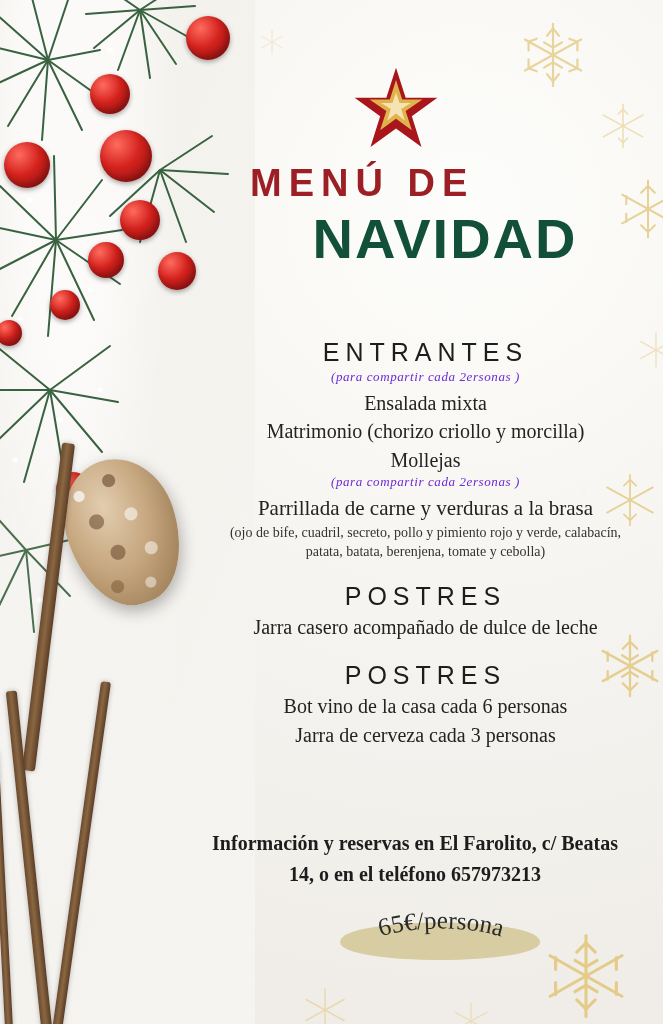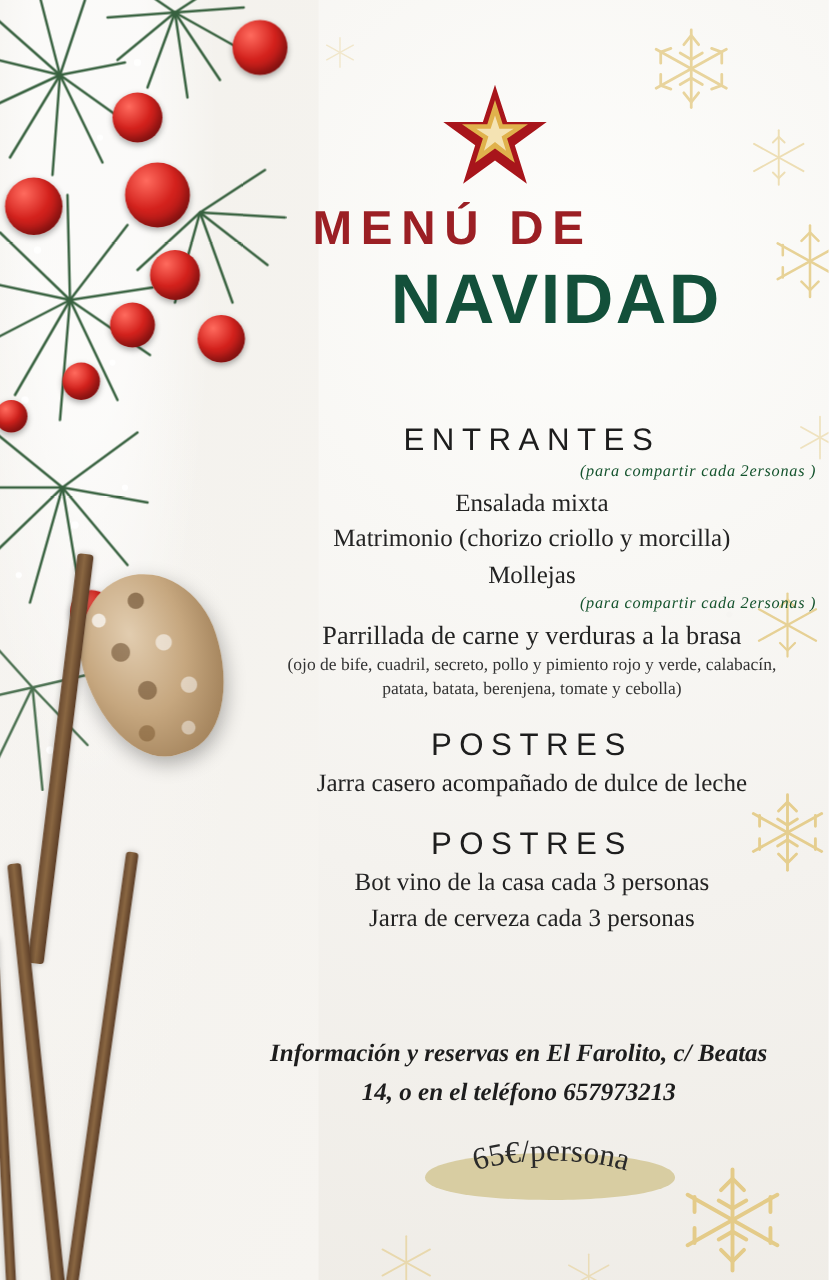--- a/index.html
+++ b/index.html
@@ -159,23 +159,22 @@
     font-size: 25px;
     letter-spacing: 6px;
     color: #1d1d1d;
     margin-top: 20px;
     margin-bottom: 2px;
   }
   .sec-note {
     font-size: 13px;
     font-style: italic;
     letter-spacing: .6px;
-    color: #14532d;
+    color: #6d28d9;
     margin-bottom: 4px;
-    text-align: right;
   }
   .item {
     font-size: 20px;
     line-height: 1.42;
     color: #232323;
   }
   .item.big {
     font-size: 21px;
   }
   .sub {
@@ -188,21 +187,20 @@
   .info {
     position: absolute;
     left: 180px;
     top: 828px;
     width: 470px;
     text-align: center;
     font-size: 20px;
     line-height: 1.55;
     color: #1d1d1d;
     font-weight: bold;
-    font-style: italic;
   }
 
   .price-badge {
     position: absolute;
     left: 330px;
     top: 908px;
     width: 220px;
     height: 62px;
   }
   .price-badge svg { display: block; }
@@ -450,21 +448,21 @@
 
     <div class="sec-note">(para compartir cada 2ersonas )</div>
     <div class="item big">Parrillada de carne y verduras a la brasa</div>
     <div class="sub">(ojo de bife, cuadril, secreto, pollo y pimiento rojo y verde, calabacín,</div>
     <div class="sub">patata, batata, berenjena, tomate y cebolla)</div>
 
     <div class="sec-title">POSTRES</div>
     <div class="item">Jarra casero acompañado de dulce de leche</div>
 
     <div class="sec-title">POSTRES</div>
-    <div class="item">Bot vino de la casa cada 3 personas</div>
+    <div class="item">Bot vino de la casa cada 6 personas</div>
     <div class="item">Jarra de cerveza cada 3 personas</div>
   </div>
 
   <div class="info">
     <div>Información y reservas en El Farolito, c/ Beatas</div>
     <div>14, o en el teléfono 657973213</div>
   </div>
 
   <div class="price-badge">
     <svg width="220" height="62" viewBox="0 0 220 62">

